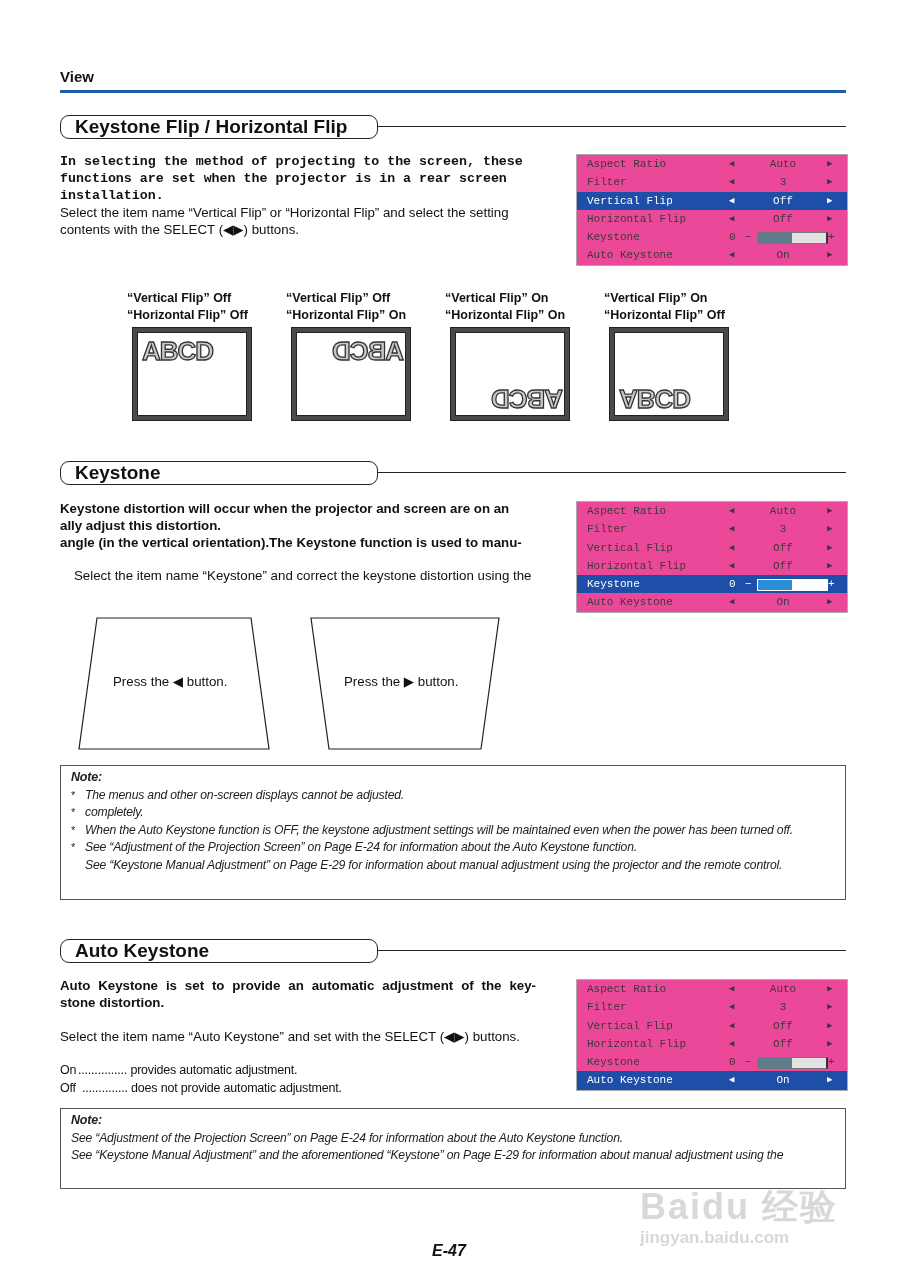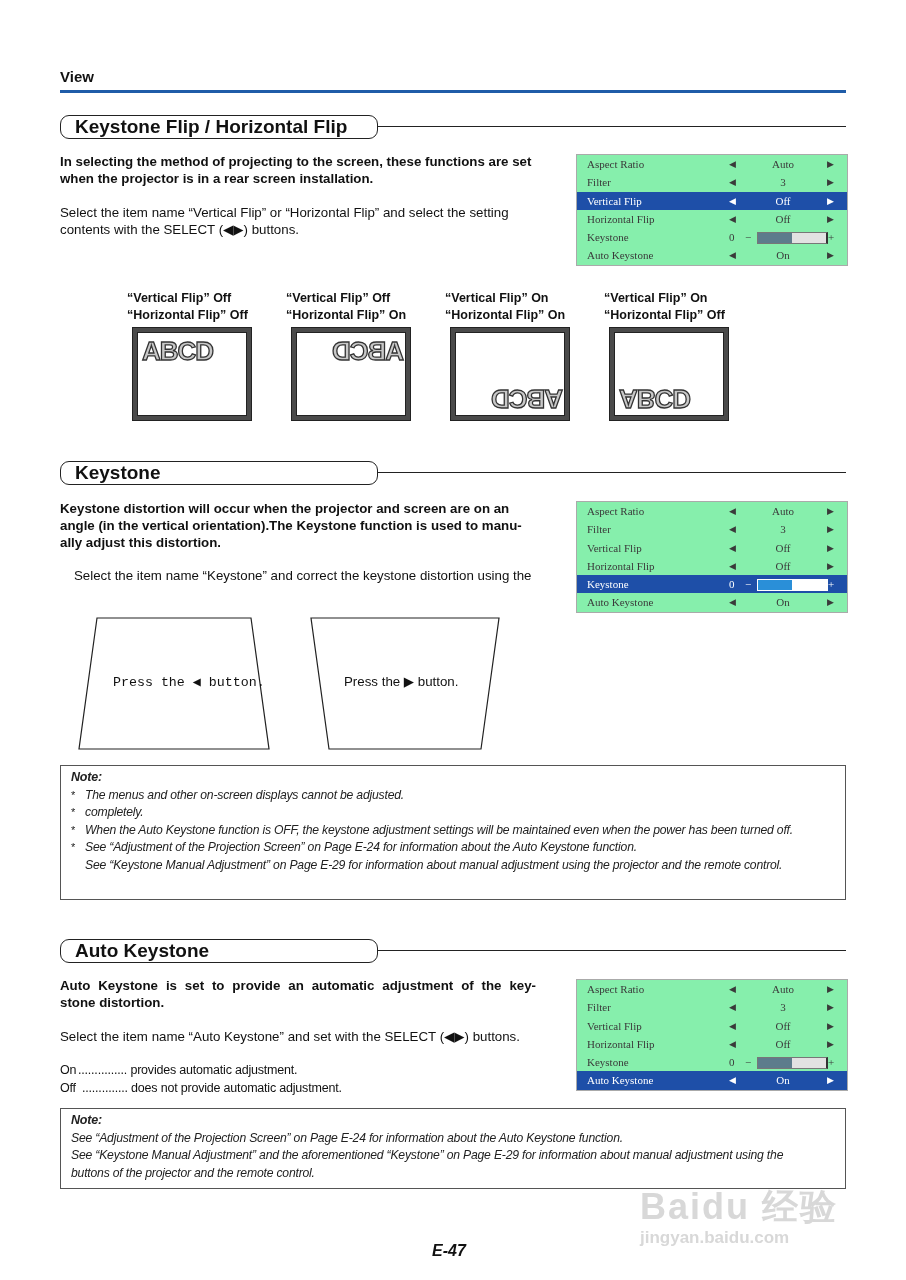--- a/index.html
+++ b/index.html
@@ -15,22 +15,22 @@
   .sec-head { left: 60px; height: 24px; }
   .sec-pill { position: absolute; left: 0; top: 0; height: 22px; border: 1.3px solid #222;
               border-radius: 9px; background: #fff; padding: 0 12px 0 14px;
               font-size: 19px; font-weight: bold; line-height: 22px; white-space: nowrap; }
   .sec-line { position: absolute; top: 11px; height: 1px; background: #222; right: 0; }
 
   .bold-para { font-size: 13.3px; font-weight: bold; line-height: 17px; }
   .norm-para { font-size: 13.3px; line-height: 17px; }
 
   
-  .osd { width: 270px; background: #86efac; border: 1px solid #aaa;
-         font-family: Liberation Serif, serif; font-size: 11px; color: #3a3a3a; }
+  .osd { width: 270px; background: #ec4899; border: 1px solid #aaa;
+         font-family: Liberation Mono, monospace; font-size: 11px; color: #3a3a3a; }
   .osd-row { position: relative; height: 18.3px; line-height: 18.3px; }
   .osd-row.sel { background: #1e4fa8; color: #ffffff; }
   .osd-name { position: absolute; left: 10px; top: 0; }
   .osd-left { position: absolute; left: 152px; top: 0; font-size: 9px; }
   .osd-val { position: absolute; left: 178px; width: 56px; text-align: center; top: 0; }
   .osd-right { position: absolute; left: 250px; top: 0; font-size: 9px; }
   .osd-zero { position: absolute; left: 152px; top: 0; }
   .osd-minus { position: absolute; left: 168px; top: 0; }
   .osd-bar { position: absolute; left: 180px; top: 4px; width: 68px; height: 10px;
              background: #e2e2e2; border: 1px solid #777; border-right: 2px solid #333; }
@@ -70,21 +70,21 @@
 <body>
 
 <div class="abs view-label">View</div>
 <div class="abs view-rule"></div>
 
 <div class="abs sec-head" style="top:115px;width:786px;">
   <div class="sec-pill" style="width:290px;">Keystone Flip / Horizontal Flip</div>
   <div class="sec-line" style="left:318px;"></div>
 </div>
 
-<div class="abs bold-para" style="left:60px;top:153px;width:476px;">In selecting the method of projecting to the screen, these functions are set when the projector is in a rear screen installation.</div>
+<div class="abs bold-para" style="left:60px;top:153px;width:476px;font-family:Liberation Mono, monospace;">In selecting the method of projecting to the screen, these functions are set when the projector is in a rear screen installation.</div>
 <div class="abs norm-para" style="left:60px;top:204px;width:490px;">Select the item name “Vertical Flip” or “Horizontal Flip” and select the setting contents with the SELECT (◀▶) buttons.</div>
 
 <div class="abs osd" style="left:576px;top:154px;">
     <div class="osd-row">
       <span class="osd-name">Aspect Ratio</span>
       <span class="osd-left">◀</span>
                <span class="osd-val">Auto</span>
                <span class="osd-right">▶</span>
     </div>
     <div class="osd-row">
@@ -151,22 +151,22 @@
   </div>
 </div>
 
 <div class="abs sec-head" style="top:461px;width:786px;">
   <div class="sec-pill" style="width:290px;">Keystone</div>
   <div class="sec-line" style="left:318px;"></div>
 </div>
 
 <div class="abs bold-para" style="left:60px;top:500px;width:490px;">
   <div>Keystone distortion will occur when the projector and screen are on an</div>
+  <div>ally adjust this distortion.</div>
   <div>angle (in the vertical orientation).The Keystone function is used to manu-</div>
-  <div>ally adjust this distortion.</div>
 </div>
 <div class="abs norm-para" style="left:74px;top:567px;width:500px;">
   <div>Select the item name “Keystone” and correct the keystone distortion using the</div>
 </div>
 
 <div class="abs osd" style="left:576px;top:501px;">
     <div class="osd-row">
       <span class="osd-name">Aspect Ratio</span>
       <span class="osd-left">◀</span>
                <span class="osd-val">Auto</span>
@@ -203,21 +203,21 @@
       <span class="osd-name">Auto Keystone</span>
       <span class="osd-left">◀</span>
                <span class="osd-val">On</span>
                <span class="osd-right">▶</span>
     </div>
   </div>
 
 <svg class="abs" style="left:75px;top:615px;" width="200" height="140">
   <polygon points="22,3 176,3 194,134 4,134" fill="#fff" stroke="#222" stroke-width="1.2"></polygon>
 </svg>
-<div class="abs ks-text" style="left:113px;top:674px;font-family:Liberation Mono, monospace;">Press the ◀ button.</div>
+<div class="abs ks-text" style="left:113px;top:674px;">Press the ◀ button.</div>
 
 <svg class="abs" style="left:305px;top:615px;" width="200" height="140">
   <polygon points="6,3 194,3 176,134 24,134" fill="#fff" stroke="#222" stroke-width="1.2"></polygon>
 </svg>
 <div class="abs ks-text" style="left:344px;top:674px;">Press the ▶ button.</div>
 
 <div class="abs note-box" style="top:765px;height:133px;">
   <div class="note-plain note-title" style="margin-top:3px;">Note:</div>
   <div class="note-line">
     <span class="note-star">*</span>
@@ -303,21 +303,20 @@
       <span class="osd-left">◀</span>
                <span class="osd-val">On</span>
                <span class="osd-right">▶</span>
     </div>
   </div>
 
 <div class="abs note-box" style="top:1108px;height:79px;">
   <div class="note-plain note-title" style="margin-top:3px;">Note:</div>
   <div class="note-plain">See “Adjustment of the Projection Screen” on Page E-24 for information about the Auto Keystone function.</div>
   <div class="note-plain">See “Keystone Manual Adjustment” and the aforementioned “Keystone” on Page E-29 for information about manual adjustment using the</div>
-  <div class="note-plain">buttons of the projector and the remote control.</div>
 </div>
 
 <div class="abs watermark">
   <div class="wm-1">Baidu 经验</div>
   <div class="wm-2">jingyan.baidu.com</div>
 </div>
 
 <div class="abs page-num">E-47</div>
 
 </body></html>

